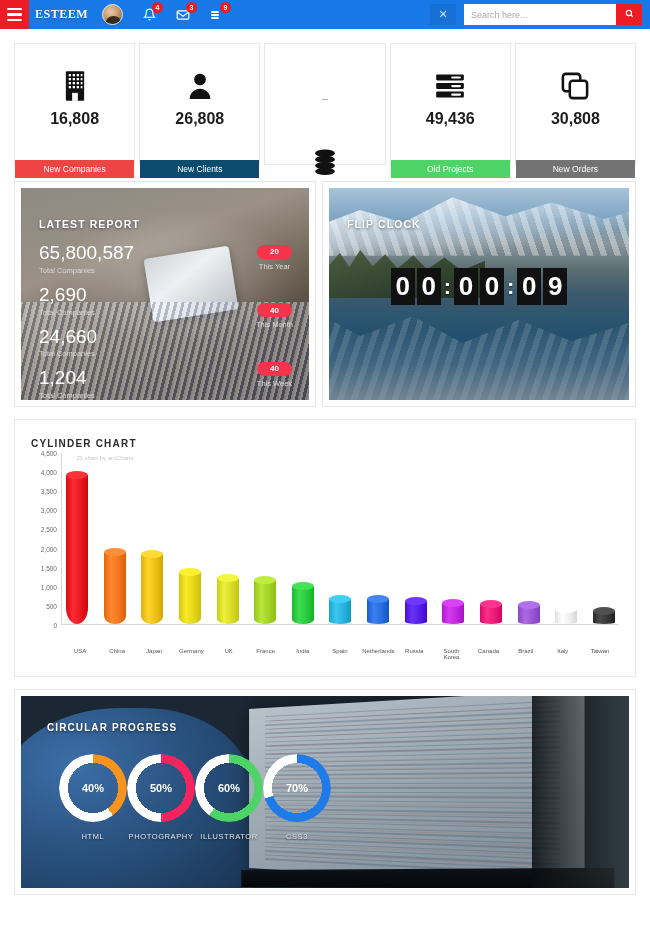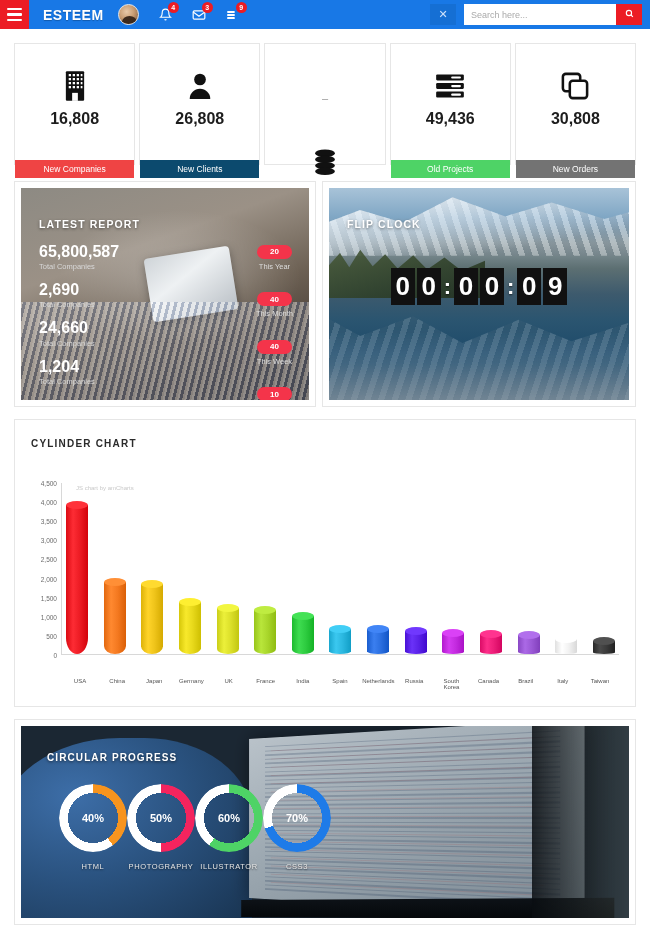--- a/index.html
+++ b/index.html
@@ -20,23 +20,24 @@
   }
   .burger {
     width: 29px; height: 29px;
     background: #EC1C24;
     display: flex; flex-direction: column;
     align-items: center; justify-content: center;
     gap: 3px; cursor: pointer;
   }
   .burger span { display: block; width: 15px; height: 2.5px; background: #fff; border-radius: 1px; }
   .brand {
-    color: #fff; font-weight: bold; font-size: 14px;
-    letter-spacing: 0.5px; margin-left: 14px;
+    color: #fff; font-weight: bold; font-size: 12px;
+    letter-spacing: 0.5px; margin-left: 6px;
     text-shadow: 0 1px 1px rgba(0,0,0,.25);
+    font-family: Liberation Serif, serif;
   }
   .avatar {
     width: 21px; height: 21px; border-radius: 50%;
     margin-left: 14px; border: 1.5px solid #e8e8e8;
     background: radial-gradient(circle at 40% 35%, #e8c9a8 0%, #c79c72 45%, #6b4a30 100%);
     position: relative; overflow: hidden; cursor: pointer;
   }
   .avatar::after {
     content: ""; position: absolute; left: 3px; top: 11px;
     width: 15px; height: 12px; border-radius: 50% 50% 0 0;
@@ -132,25 +133,25 @@
   }
   .photo-report::after {
     content: ""; position: absolute; left: 0; bottom: 0;
     width: 100%; height: 46%;
     background: repeating-linear-gradient(104deg,
       rgba(255,255,255,.50) 0 2px, rgba(90,110,150,.42) 2px 5px, rgba(255,255,255,.42) 5px 7px);
     opacity: .85;
   }
   .report-body { position: absolute; left: 18px; top: 54px; z-index: 5; }
   .report-item { margin-bottom: 9px; }
-  .report-val { color: #fff; font-size: 16px; font-weight: bold; line-height: 1.2; }
+  .report-val { color: #fff; font-size: 19px; font-weight: normal; line-height: 1.2; }
   .report-lab { color: #d8d8d8; font-size: 7.5px; margin-top: 1px; }
   .report-badges {
     position: absolute; right: 16px; top: 52px; z-index: 5;
-    display: flex; flex-direction: column; gap: 17px; align-items: center;
+    display: flex; flex-direction: column; gap: 28px; align-items: center;
   }
   .rb { text-align: center; }
   .rb-pill {
     background: #F4344A; color: #fff; font-size: 8px; font-weight: bold;
     border-radius: 9px; padding: 2.5px 13px; display: inline-block;
   }
   .rb-lab { color: #dcdcdc; font-size: 7.5px; margin-top: 3px; }
 
   
   .photo-clock {
@@ -196,21 +197,21 @@
     color: #fff; font-size: 26px; font-weight: bold;
     display: flex; align-items: center; justify-content: center;
     font-family: "Liberation Sans", sans-serif;
   }
   .colon { color: #fff; font-size: 22px; font-weight: bold; padding: 0 1px; text-shadow: 0 1px 2px rgba(0,0,0,.6); }
 
   
   .chart-panel { margin-top: 12px; padding: 18px 16px 16px 16px; }
   .chart-title {
     font-size: 10px; font-weight: bold; color: #2b2b2b;
-    letter-spacing: 1.2px; margin-bottom: 34px;
+    letter-spacing: 1.2px; margin-bottom: 4px;
   }
   .chart-area { position: relative; height: 190px; display: flex; }
   .y-axis {
     width: 30px; position: relative; height: 172px;
   }
   .y-tick {
     position: absolute; right: 4px; transform: translateY(-50%);
     font-size: 6.5px; color: #6b6b6b; white-space: nowrap;
   }
   .plot {

